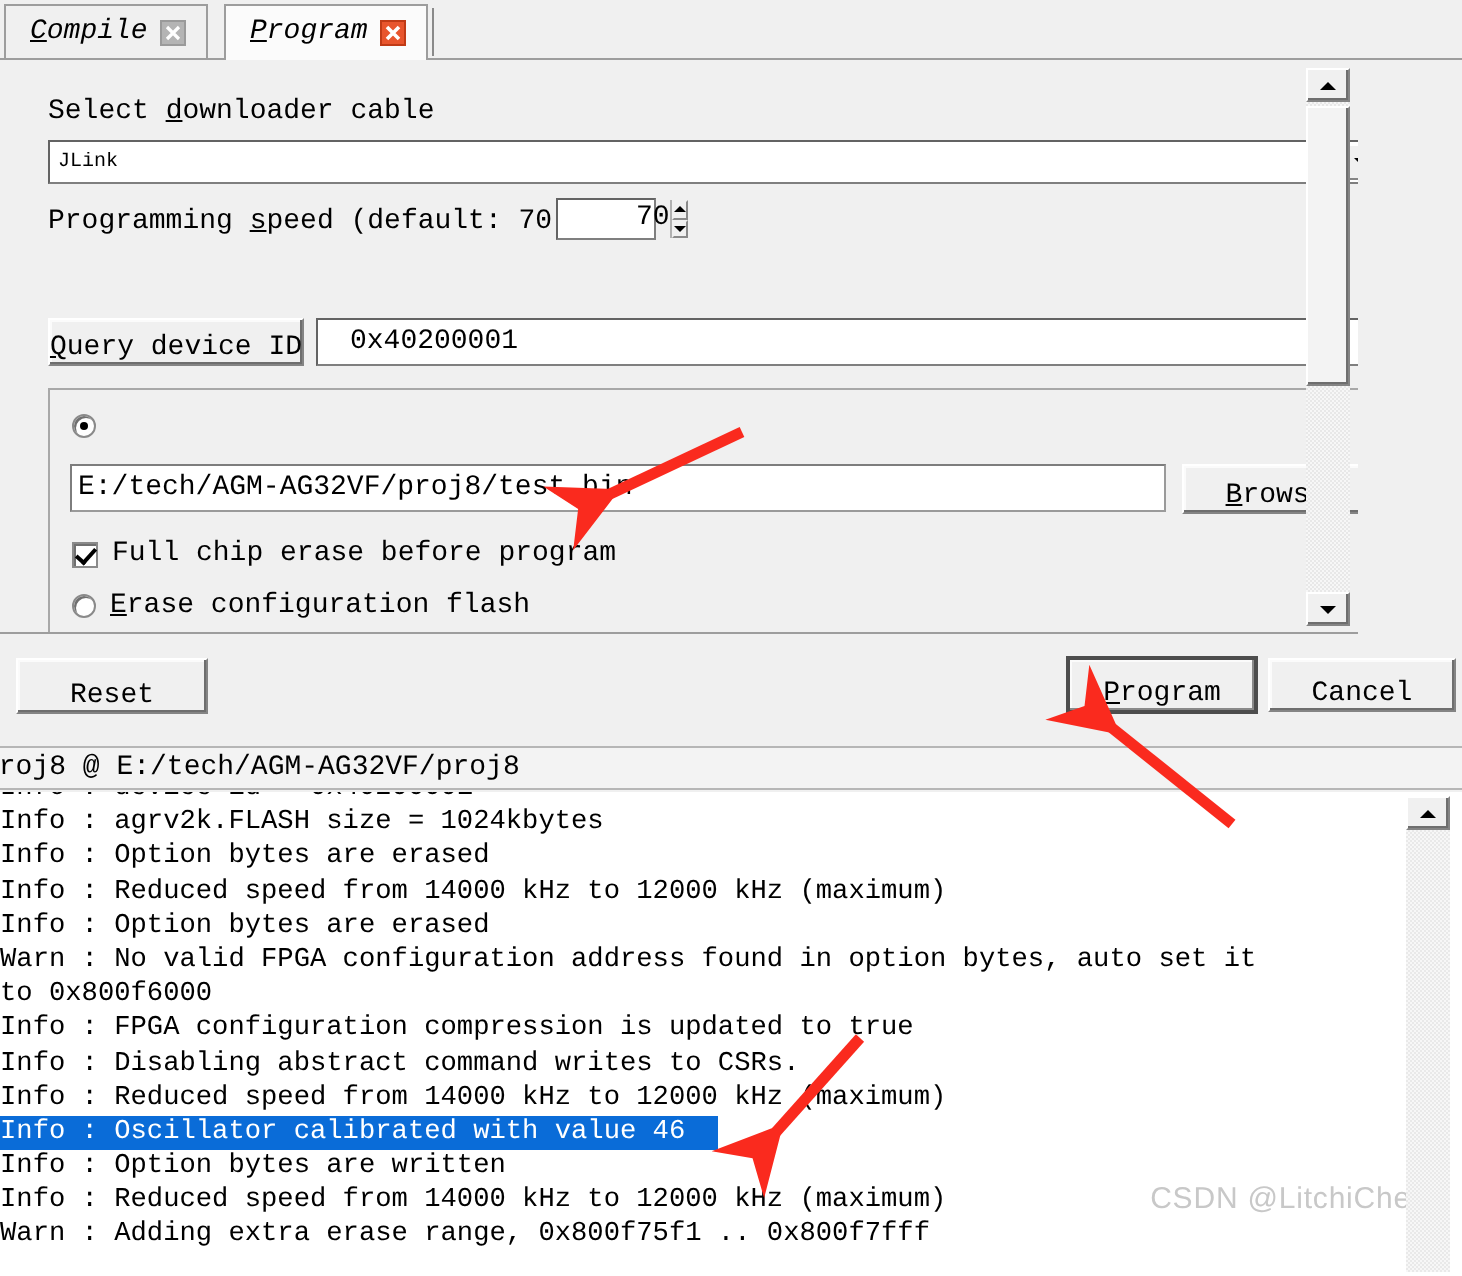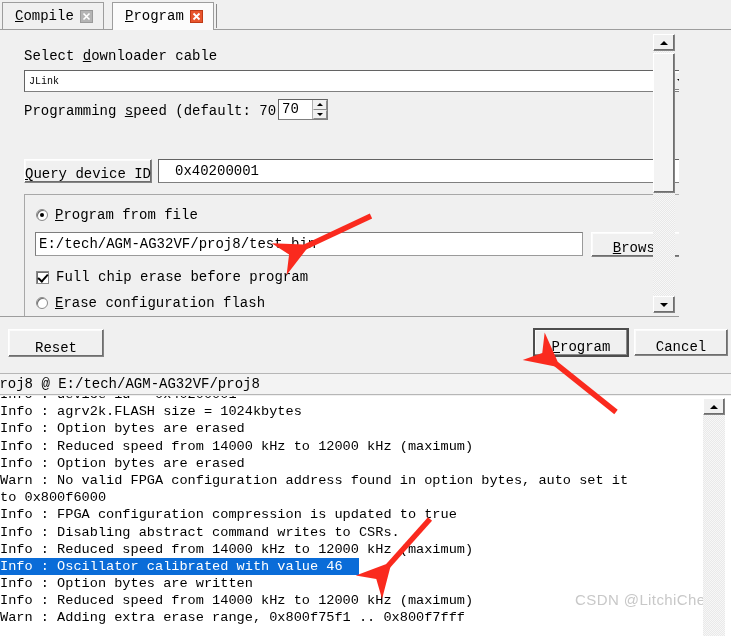--- a/index.html
+++ b/index.html
@@ -15,20 +15,21 @@
     width: 731px; height: 638px;
     background: #f0f0f0;
   }
 
   
   .tabbar {
     position: absolute; left: 0; top: 0;
     width: 731px; height: 30px;
     background: #f0f0f0;
     border-bottom: 1px solid #9d9d9d;
+    font-style: italic;
   }
   .tab {
     position: absolute; top: 2px;
     height: 27px;
     display: flex; align-items: center;
     gap: 6px;
     padding: 0 10px 0 12px;
     font-size: 14px;
     color: #000;
     background: #f0f0f0;
@@ -136,21 +137,21 @@
   
   .spin {
     position: absolute;
     left: 278px; top: 69px;
     width: 50px; height: 21px;
     background: #fff;
     border: 1px solid #7f7f7f;
     border-top-color: #636363; border-left-color: #636363;
     display: flex; align-items: stretch;
   }
-  .spin .val { flex: 1; padding-left: 3px; font-size: 14px; line-height: 19px; }
+  .spin .val { flex: 1; padding-left: 3px; font-size: 14px; line-height: 19px; margin-left: 36px; }
   .spin .arrows {
     width: 15px;
     display: flex; flex-direction: column;
     border-left: 1px solid #b0b0b0;
   }
   .spin .arrows div {
     flex: 1; display: flex; align-items: center; justify-content: center;
     background: #f0f0f0;
     border: 1px solid #f0f0f0;
     border-right-color: #8a8a8a; border-bottom-color: #8a8a8a;
@@ -418,21 +419,20 @@
 
       <div class="btn btn-query">
           <span><u>Q</u>uery device ID</span>
         </div>
       <div class="txt-devid">0x40200001</div>
 
       <div class="group"></div>
 
       <div class="radio" style="left:36px; top:177px;">
         <span class="rdot on"></span>
-        <span><u>P</u>rogram from file</span>
       </div>
 
       <div class="txt-file">E:/tech/AGM-AG32VF/proj8/test.bin</div>
       <div class="btn btn-browse">
           <span><u>B</u>rowse</span>
         </div>
 
       <div class="checkbox" style="left:36px; top:239px;">
         <span class="cbox on"></span>
         <span>Full chip erase before program</span>

